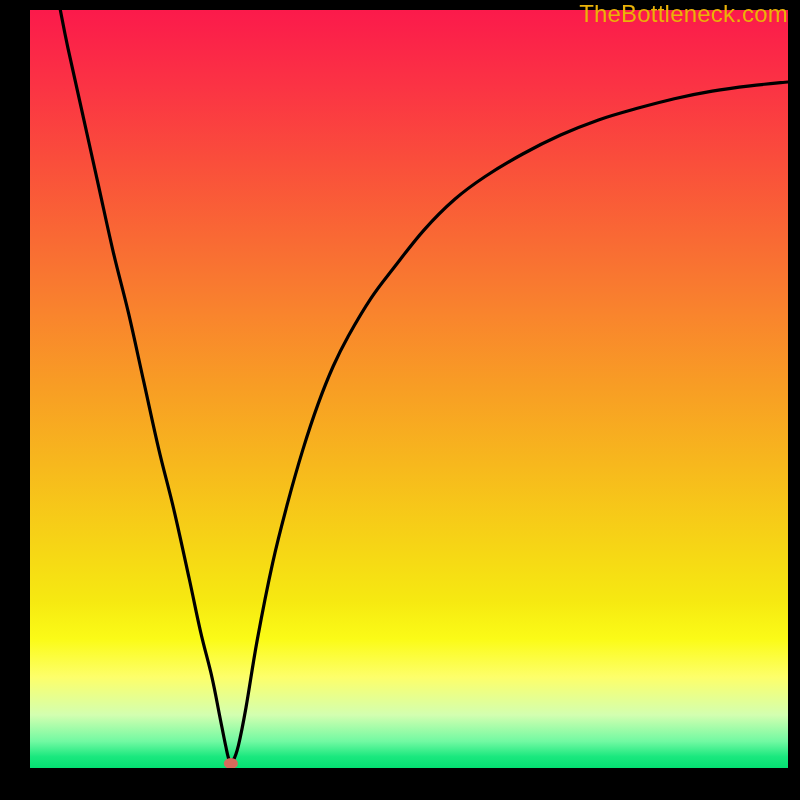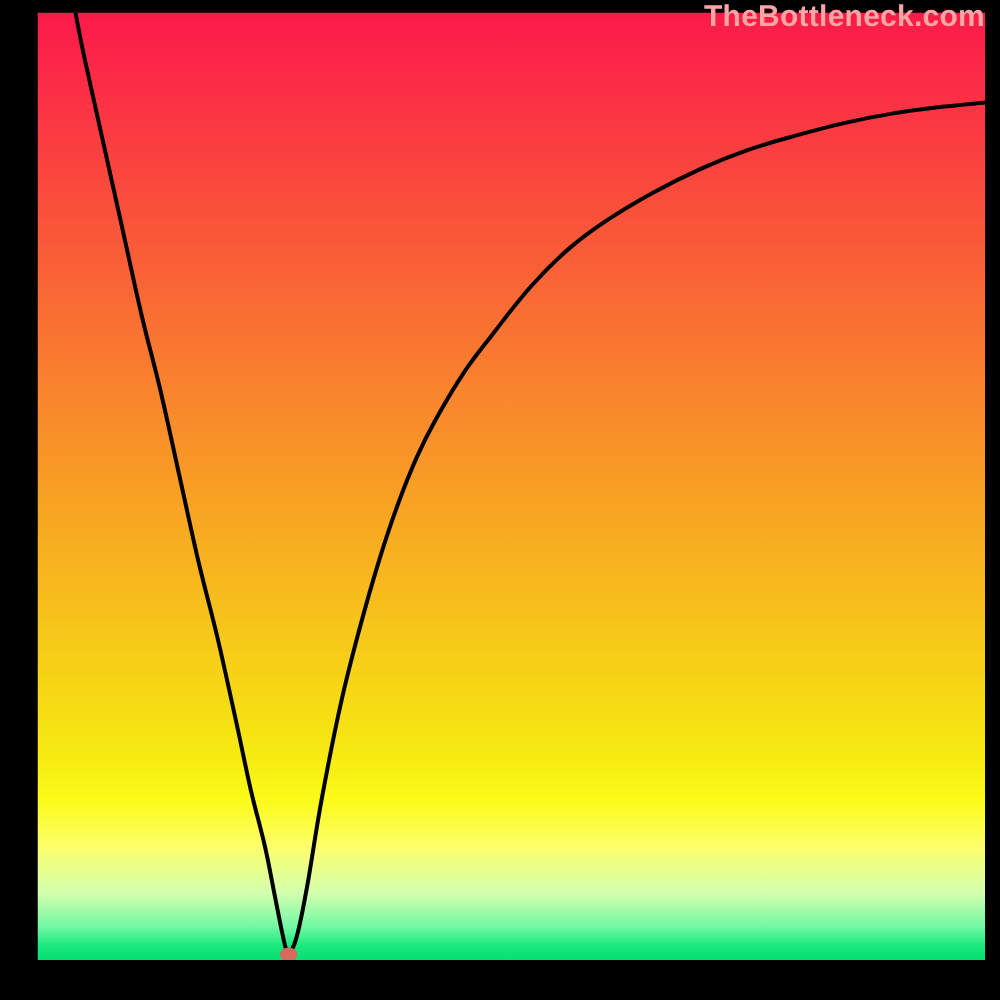--- a/index.html
+++ b/index.html
@@ -24,22 +24,22 @@
     top: 0;
     width: 758px;
     height: 758px;
   }
   .watermark {
     position: absolute;
     top: 0px;
     right: 12px;
     font-family: Arial, Helvetica, sans-serif;
     font-size: 24px;
-    font-weight: bold;
-    color: #fca5a5;
+    font-weight: normal;
+    color: #eab308;
     letter-spacing: 0.2px;
   }
   svg { display: block; }
 </style>
 </head>
 <body>
 
 <div class="chart-frame">
   <svg class="plot-area" viewBox="0 0 758 758" width="758" height="758" preserveAspectRatio="none">
     <defs>

